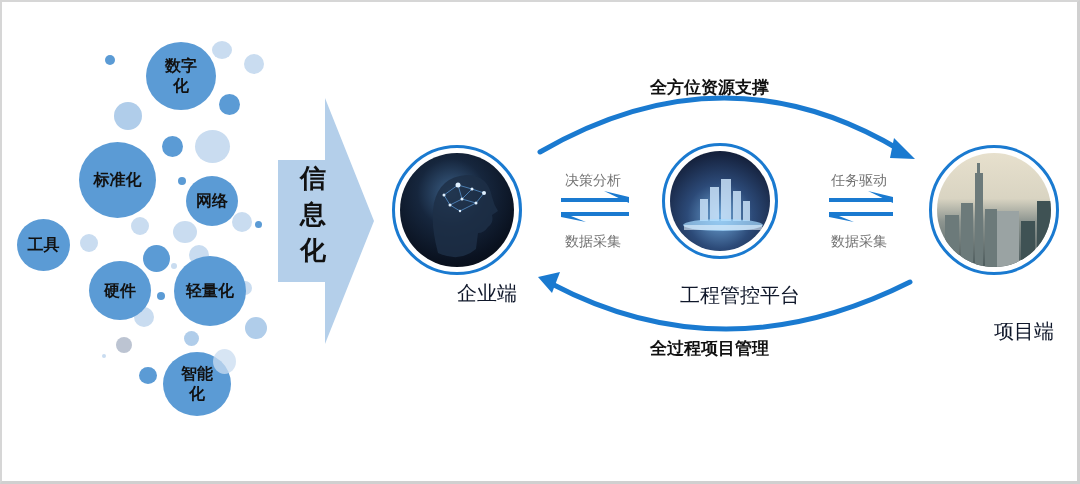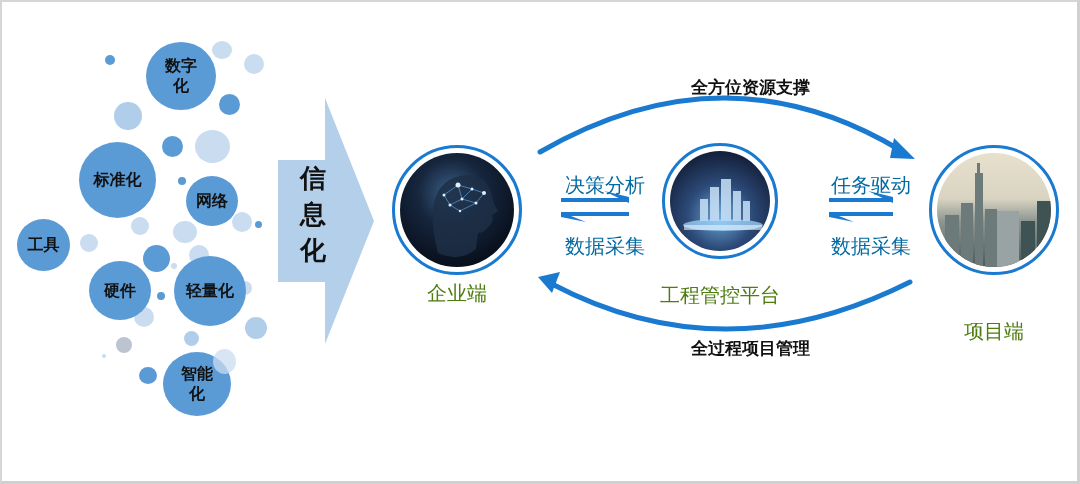--- a/index.html
+++ b/index.html
@@ -14,23 +14,23 @@
   .bubble.light { background:#c9dcf0; }
   .bubble.mid { background:#b0cdea; }
   .bubble.dot { background:#5b9bd5; }
   .bubble.grey { background:#bcc4d2; }
   .info-arrow { position:absolute; left:276px; top:96px; width:100px; height:250px; }
   .info-label { position:absolute; left:278px; top:160px; width:70px; text-align:center;
                 font-weight:bold; font-size:26px; line-height:36px; color:#111; white-space:pre-line; }
   .node { position:absolute; border-radius:50%; box-sizing:border-box; border:3px solid #1a7ad0;
           background:#fff; }
   .node .img { position:absolute; left:5px; top:5px; right:5px; bottom:5px; border-radius:50%; overflow:hidden; }
-  .node-label { position:absolute; text-align:center; color:#4d7c0f; font-size:20px; }
-  .arc-label { position:absolute; font-weight:bold; font-size:17px; color:#111; text-align:right; }
-  .small-label { position:absolute; font-size:20px; color:#0369a1; }
+  .node-label { position:absolute; text-align:right; color:#0f172a; font-size:20px; }
+  .arc-label { position:absolute; font-weight:bold; font-size:17px; color:#111; text-align:left; }
+  .small-label { position:absolute; font-size:14px; color:#737373; }
   svg.overlay { position:absolute; left:0; top:0; }
 </style>
 </head>
 <body>
 
 <div class="frame"></div>
 
 <div>
   <div class="bubble light" style="left:212px;top:41px;width:20px;height:18px;"></div>
   <div class="bubble light" style="left:244px;top:54px;width:20px;height:20px;"></div>

